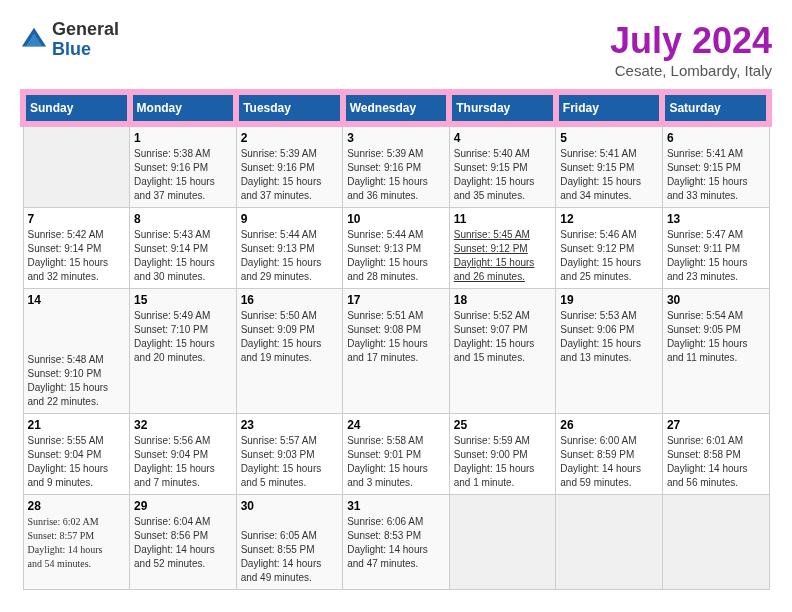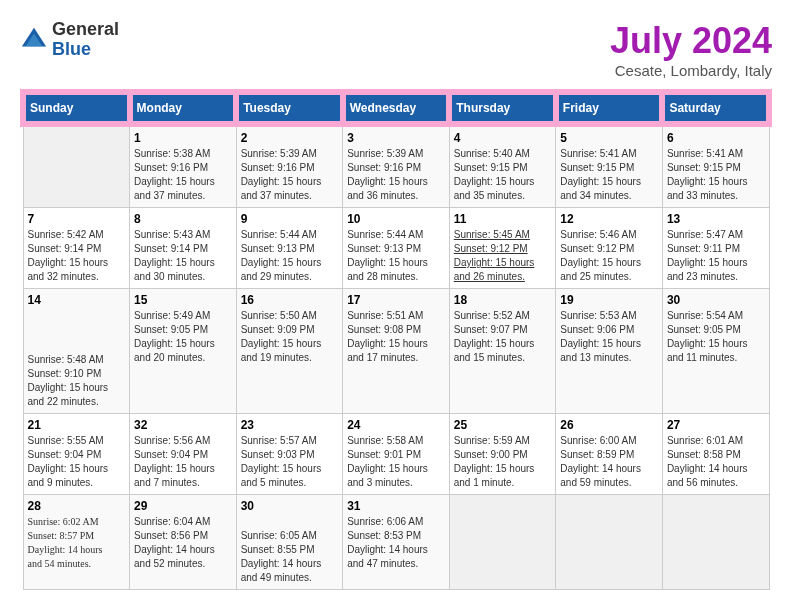--- a/index.html
+++ b/index.html
@@ -227,21 +227,21 @@
         <td>
           <span class="day-number">14</span>
           <div class="day-info" style="white-space: pre-wrap; margin-top: 46px;">Sunrise: 5:48 AM
 Sunset: 9:10 PM
 Daylight: 15 hours
 and 22 minutes.</div>
         </td>
         <td>
           <span class="day-number">15</span>
           <div class="day-info" style="white-space: pre-wrap;">Sunrise: 5:49 AM
-Sunset: 9:05 PM
+Sunset: 7:10 PM
 Daylight: 15 hours
 and 20 minutes.</div>
         </td>
         <td>
           <span class="day-number">16</span>
           <div class="day-info" style="white-space: pre-wrap;">Sunrise: 5:50 AM
 Sunset: 9:09 PM
 Daylight: 15 hours
 and 19 minutes.</div>
         </td>

